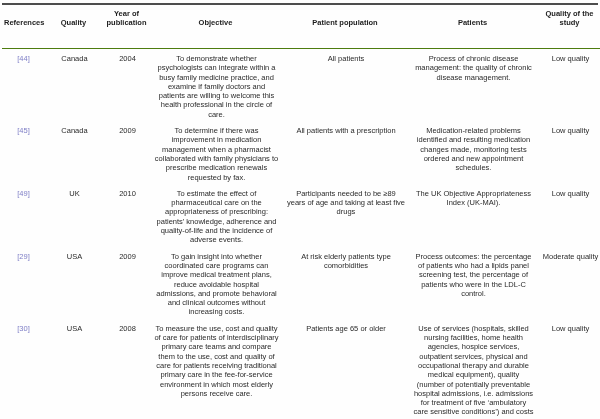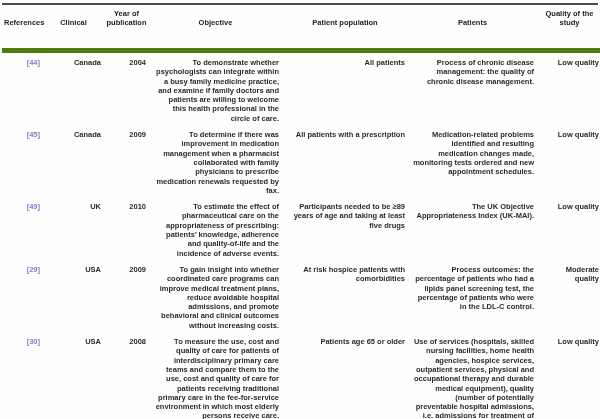--- a/index.html
+++ b/index.html
@@ -26,31 +26,30 @@
     border-collapse: collapse;
     table-layout: fixed;
     font-size: 7.5px;
     line-height: 9.3px;
   }
   table.studies th {
     font-weight: bold;
     text-align: center;
     vertical-align: bottom;
     padding: 4px 2px 21px 2px;
-    border-bottom: 5px solid #4d7c0f;
+    border-bottom: 1px solid #4d7c0f;
     font-size: 7.5px;
     line-height: 9px;
     color: #1d1d1d;
   }
   table.studies td {
     vertical-align: top;
-    text-align: right;
+    text-align: center;
     padding: 5px 3px 2px 5px;
     color: #2a2a2a;
-    font-weight: bold;
   }
   td.ref-cell a {
     color: #7e7ec6;
     text-decoration: none;
     cursor: pointer;
   }
 </style>
 </head>
 <body>
 
@@ -62,21 +61,21 @@
         <col style="width:61px">
         <col style="width:45px">
         <col style="width:133px">
         <col style="width:126px">
         <col style="width:129px">
         <col style="width:65px">
       </colgroup>
       <thead>
         <tr>
           <th>References</th>
-          <th>Clinical</th>
+          <th>Quality</th>
           <th>Year of publication</th>
           <th>Objective</th>
           <th>Patient population</th>
           <th>Patients</th>
           <th>Quality of the study</th>
         </tr>
       </thead>
       <tbody>
         <tr>
           <td class="ref-cell"><a>[44]</a></td>
@@ -103,21 +102,21 @@
           <td>To estimate the effect of pharmaceutical care on the appropriateness of prescribing: patients’ knowledge, adherence and quality-of-life and the incidence of adverse events.</td>
           <td>Participants needed to be ≥89 years of age and taking at least five drugs</td>
           <td>The UK Objective Appropriateness Index (UK-MAI).</td>
           <td>Low quality</td>
         </tr>
         <tr>
           <td class="ref-cell"><a>[29]</a></td>
           <td>USA</td>
           <td>2009</td>
           <td>To gain insight into whether coordinated care programs can improve medical treatment plans, reduce avoidable hospital admissions, and promote behavioral and clinical outcomes without increasing costs.</td>
-          <td>At risk hospice patients with comorbidities</td>
+          <td>At risk elderly patients type comorbidities</td>
           <td>Process outcomes: the percentage of patients who had a lipids panel screening test, the percentage of patients who were in the LDL-C control.</td>
           <td>Moderate quality</td>
         </tr>
         <tr>
           <td class="ref-cell"><a>[30]</a></td>
           <td>USA</td>
           <td>2008</td>
           <td>To measure the use, cost and quality of care for patients of interdisciplinary primary care teams and compare them to the use, cost and quality of care for patients receiving traditional primary care in the fee-for-service environment in which most elderly persons receive care.</td>
           <td>Patients age 65 or older</td>
           <td>Use of services (hospitals, skilled nursing facilities, home health agencies, hospice services, outpatient services, physical and occupational therapy and durable medical equipment), quality (number of potentially preventable hospital admissions, i.e. admissions for treatment of five ‘ambulatory care sensitive conditions’) and costs (payment data).</td>

